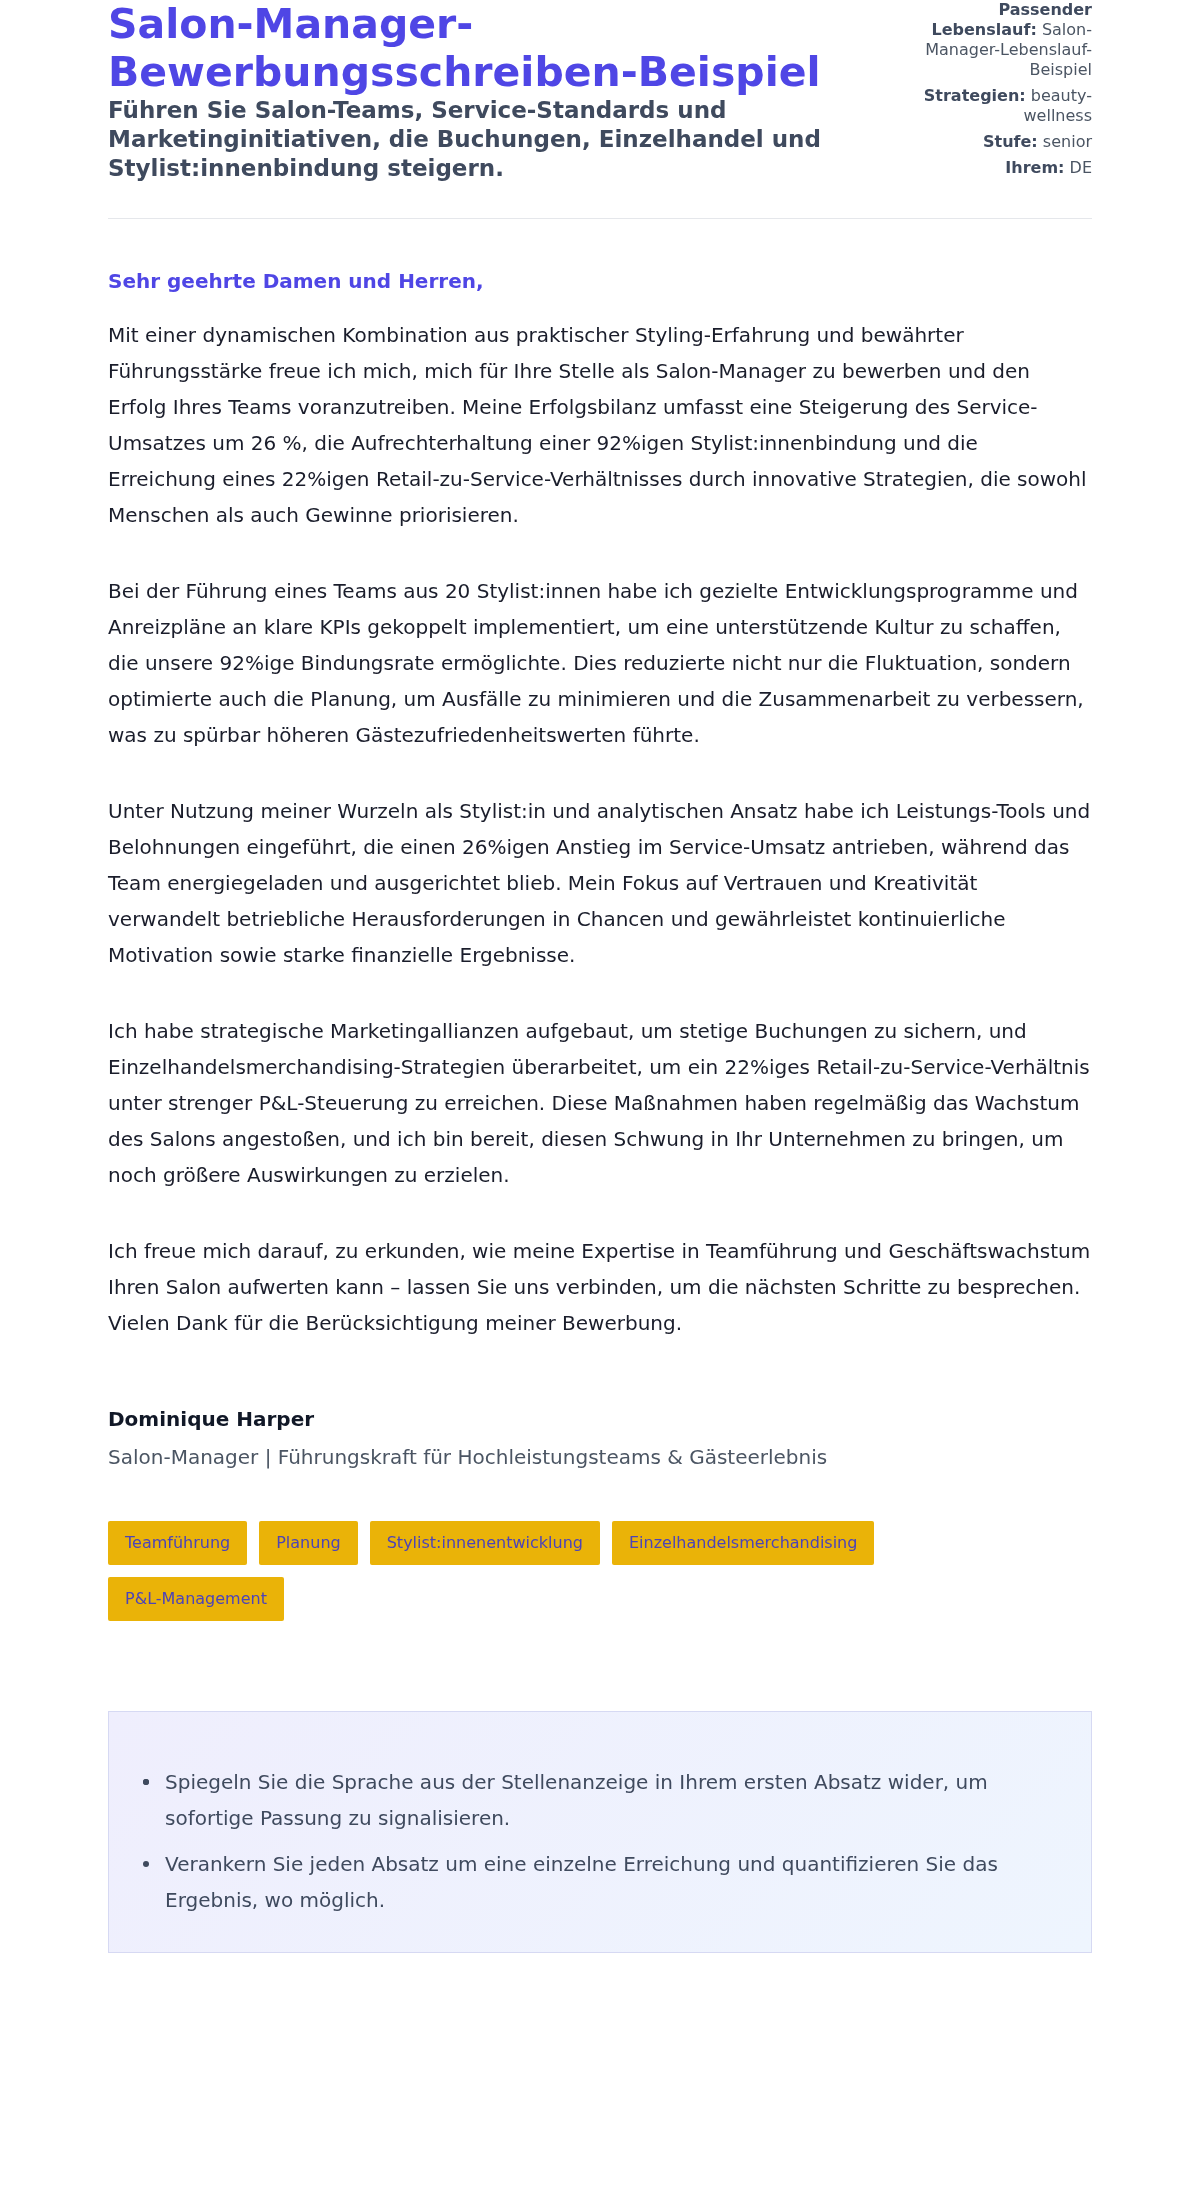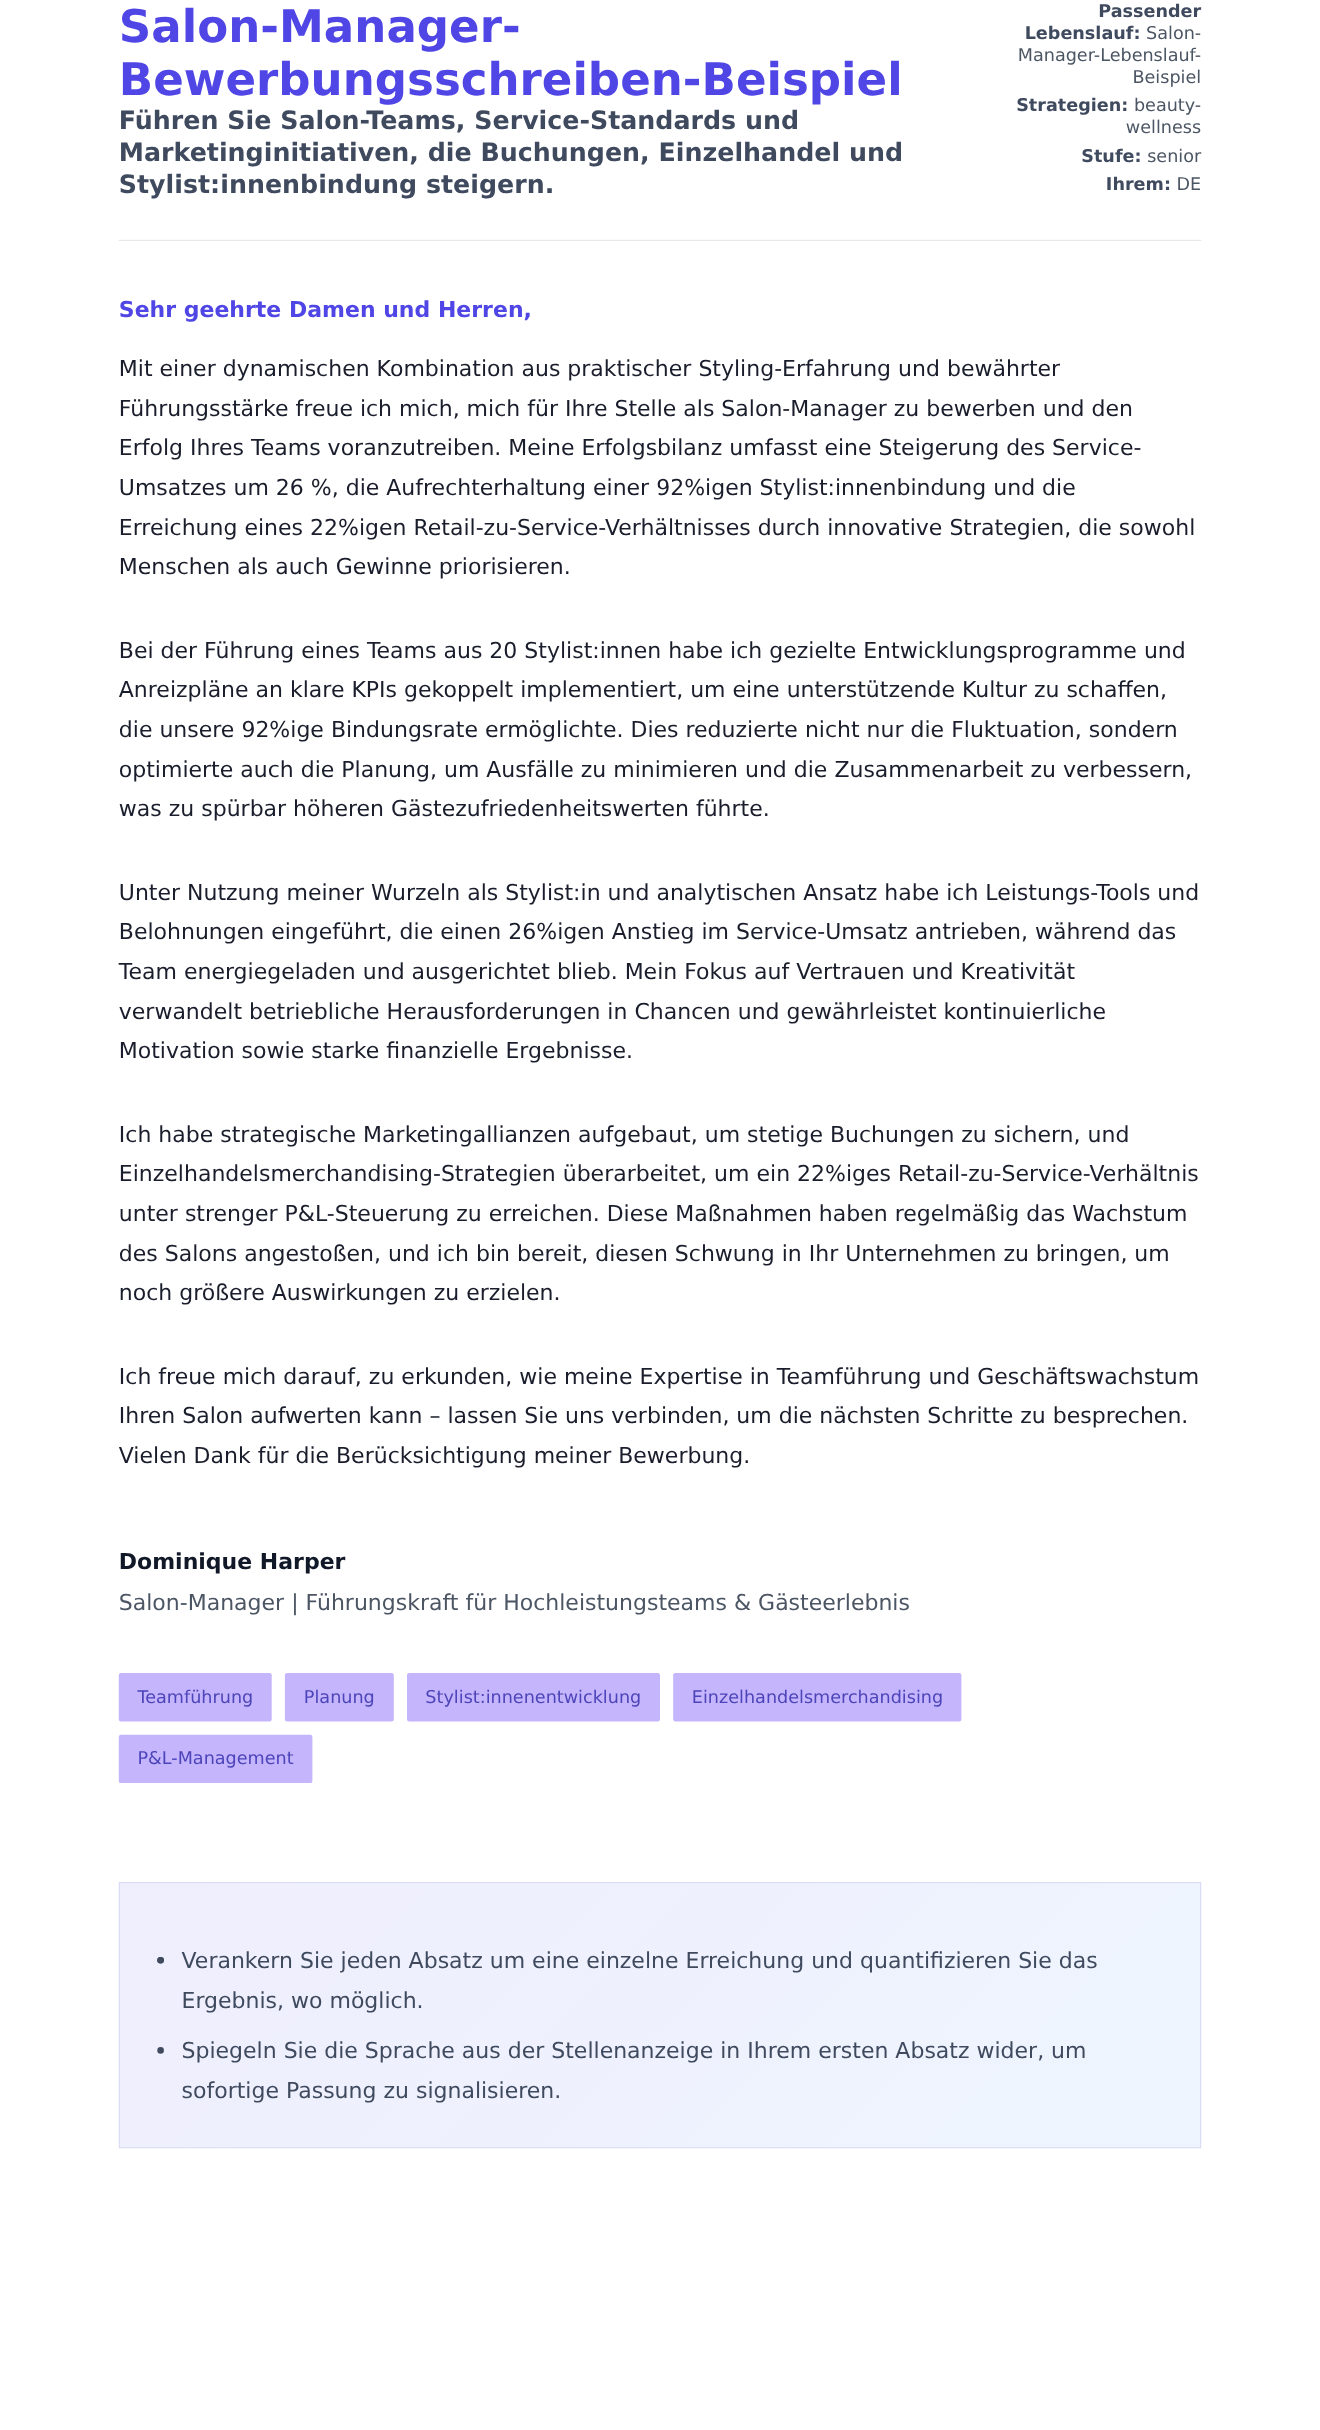--- a/index.html
+++ b/index.html
@@ -74,21 +74,21 @@
       line-height: 28px;
     }
     .tags {
       margin-top: 50px;
       display: flex;
       flex-wrap: wrap;
       gap: 12px 12px;
       width: 840px;
     }
     .tag {
-      background: #c4b5fd;
+      background: #eab308;
       color: #4c44b8;
       font-size: 16px;
       line-height: 20px;
       padding: 12px 17px;
       border-radius: 2px;
     }
     .tips {
       margin-top: 90px;
       border: 1px solid #d6d9f3;
       background: linear-gradient(135deg, #efeefd 0%, #eef5fe 100%);
@@ -175,22 +175,22 @@
     <span class="tag">P&amp;L-Management</span>
   </section>
 
   <aside class="tips">
     <ul class="tips-list">
       <li>
         <span class="bullet"></span>
       </li>
       <li>
         <span class="bullet"></span>
-        <span>Verankern Sie jeden Absatz um eine einzelne Erreichung und quantifizieren Sie das Ergebnis, wo möglich.</span>
+        <span>Spiegeln Sie die Sprache aus der Stellenanzeige in Ihrem ersten Absatz wider, um sofortige Passung zu signalisieren.</span>
       </li>
       <li>
         <span class="bullet"></span>
-        <span>Spiegeln Sie die Sprache aus der Stellenanzeige in Ihrem ersten Absatz wider, um sofortige Passung zu signalisieren.</span>
+        <span>Verankern Sie jeden Absatz um eine einzelne Erreichung und quantifizieren Sie das Ergebnis, wo möglich.</span>
       </li>
     </ul>
   </aside>
 
 </div>
 
 </body></html>

